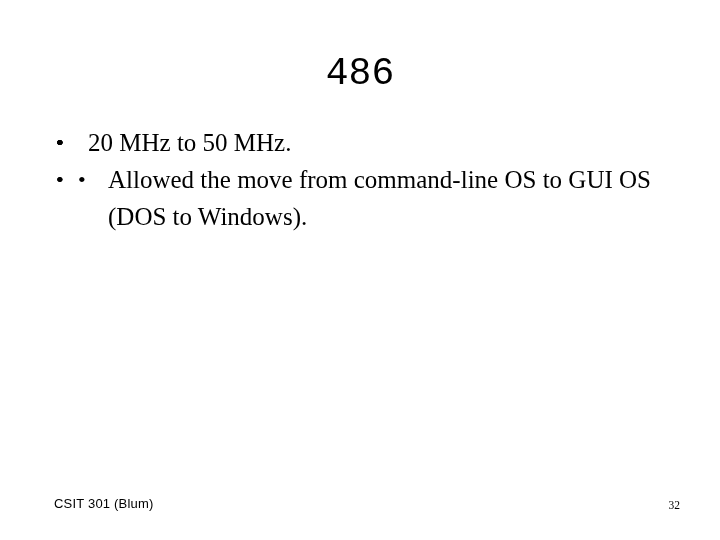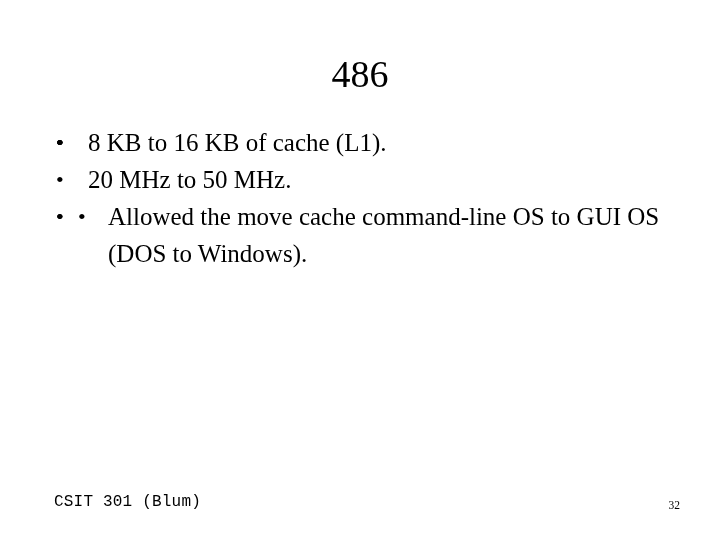--- a/index.html
+++ b/index.html
@@ -21,21 +21,21 @@
     box-sizing: border-box;
   }
   .slide-title {
     position: absolute;
     top: 52px;
     left: 0;
     width: 720px;
     text-align: center;
     font-size: 38px;
     line-height: 44px;
-    font-family: Liberation Serif, serif;
+    font-family: Liberation Mono, monospace;
     font-weight: normal;
   }
   .bullet-list {
     position: absolute;
     top: 124px;
     left: 40px;
     width: 648px;
     margin: 0;
     padding: 0;
     list-style: none;
@@ -58,22 +58,22 @@
   .bullet-item.indent {
     padding-left: 68px;
   }
   .bullet-item.indent .marker {
     left: 38px;
   }
   .footer-left {
     position: absolute;
     left: 54px;
     bottom: 29px;
-    font-size: 16px;
-    font-family: Liberation Mono, monospace;
+    font-size: 13px;
+    font-family: Liberation Sans, sans-serif;
     letter-spacing: 0.2px;
   }
   .footer-right {
     position: absolute;
     right: 40px;
     bottom: 29px;
     font-size: 11.5px;
     font-family: "Liberation Serif", serif;
   }
 </style>
@@ -89,34 +89,33 @@
       <span class="marker">•</span>
     </li>
     <li class="bullet-item">
       <span class="marker">•</span>
     </li>
     <li class="bullet-item">
       <span class="marker">•</span>
     </li>
     <li class="bullet-item">
       <span class="marker">•</span>
-      <span>8 KB to 16 KB of cache (L1).</span>
     </li>
     <li class="bullet-item">
       <span class="marker">•</span>
       <span>20 MHz to 50 MHz.</span>
     </li>
     <li class="bullet-item">
       <span class="marker">•</span>
     </li>
     <li class="bullet-item">
       <span class="marker">•</span>
     </li>
     <li class="bullet-item indent">
       <span class="marker">•</span>
-      <span>Allowed the move cache command-line OS to GUI OS (DOS to Windows).</span>
+      <span>Allowed the move from command-line OS to GUI OS (DOS to Windows).</span>
     </li>
   </ul>
 
   <div class="footer-left">CSIT 301 (Blum)</div>
   <div class="footer-right">32</div>
 
 </div>
 
 </body></html>

